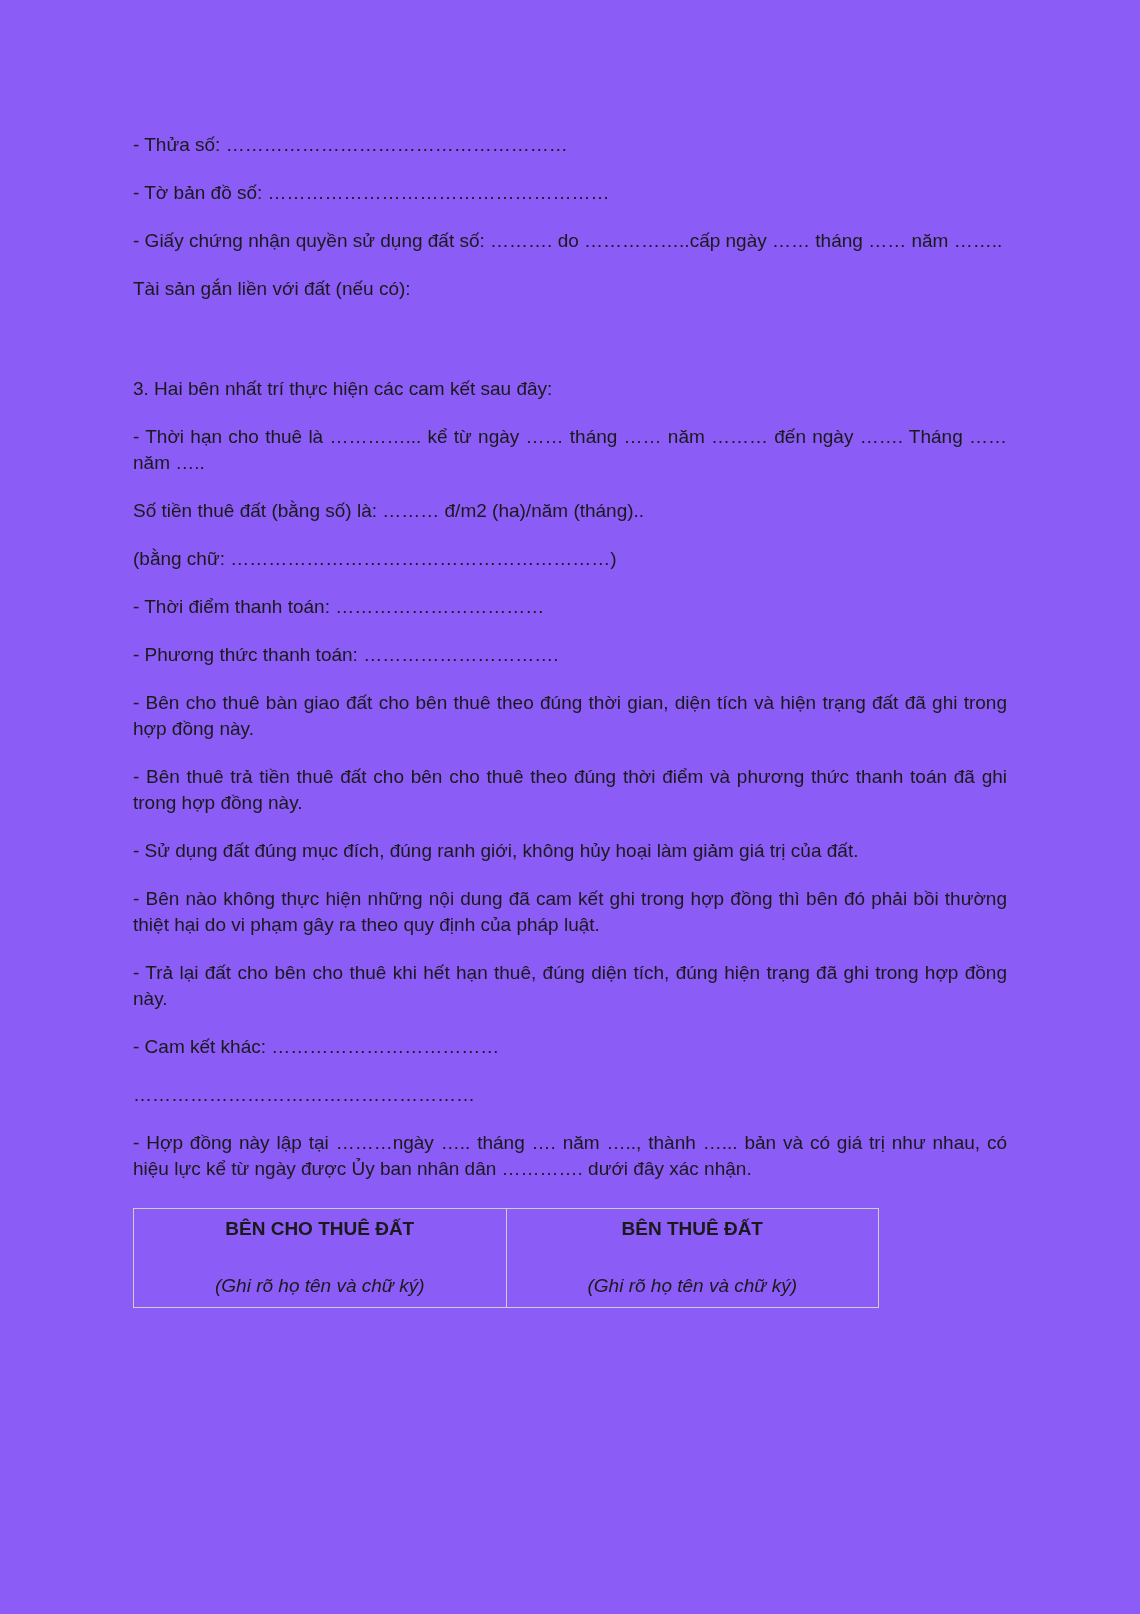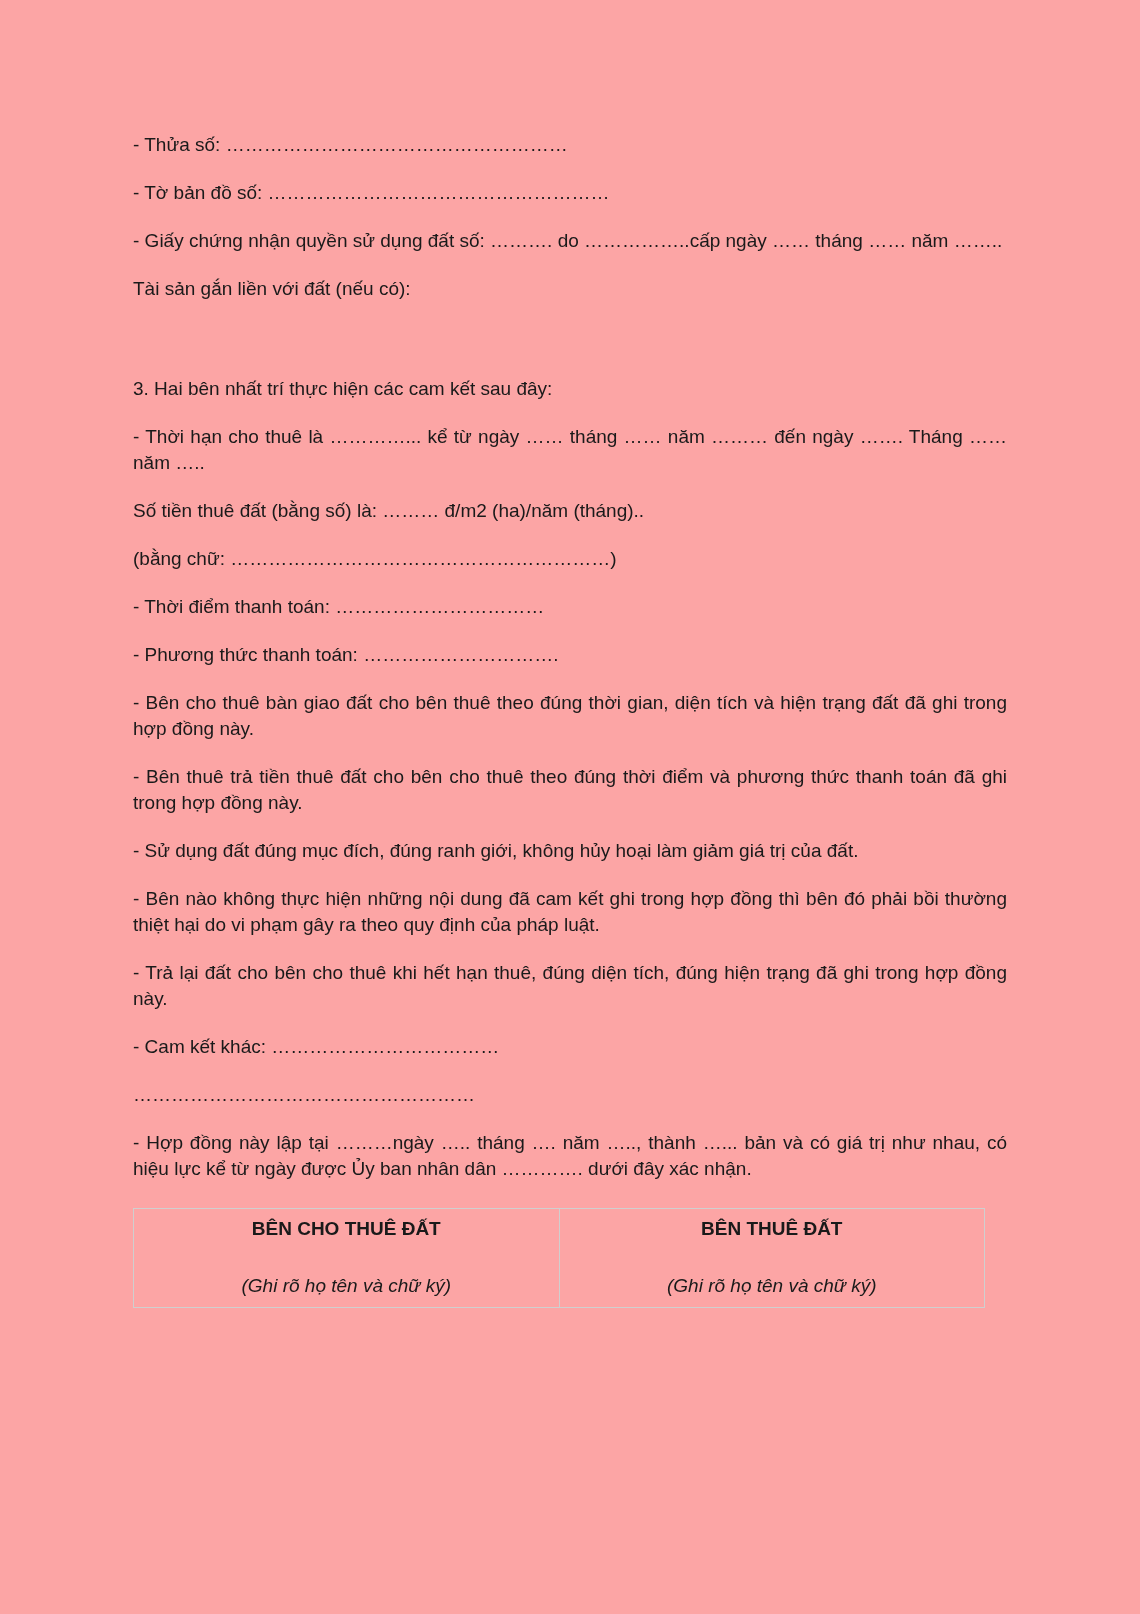--- a/index.html
+++ b/index.html
@@ -6,21 +6,21 @@
     margin: 0;
     padding: 0;
     background: #ffffff;
   }
   .page {
     position: relative;
     width: 1140px;
     height: 1614px;
     box-sizing: border-box;
     padding: 132px 133px 0 133px;
-    background: #fca5a5;
+    background: #8b5cf6;
     font-family: "Liberation Sans", sans-serif;
     font-size: 19px;
     line-height: 26px;
     color: #1a1a1a;
     overflow: hidden;
   }
   .page p {
     margin: 22px 0 0 0;
     text-align: justify;
   }
@@ -28,21 +28,21 @@
     margin-top: 0;
   }
   .page p.b {
     font-weight: normal;
     text-align: left;
   }
   .gap {
     height: 52px;
   }
   table.sig {
-    width: 852px;
+    width: 746px;
     margin-top: 26px;
     border-collapse: collapse;
     table-layout: fixed;
   }
   table.sig td {
     width: 50%;
     border: 1px solid #cfcfcf;
     vertical-align: top;
     text-align: center;
     padding: 7px 10px 8px 10px;

